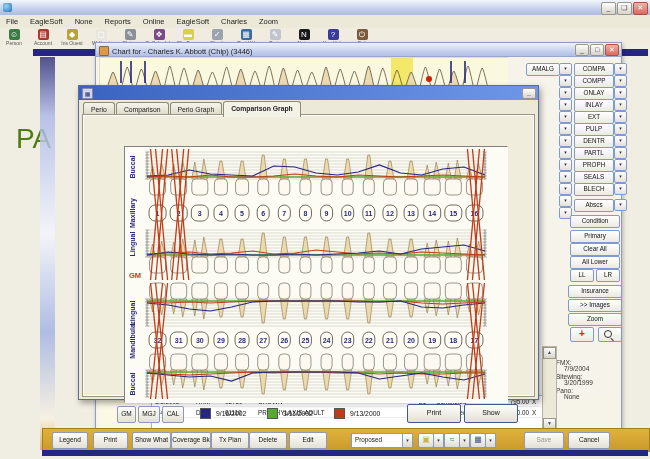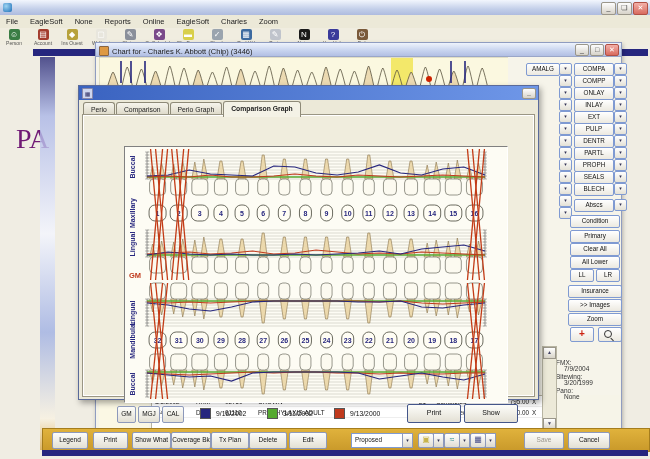--- a/index.html
+++ b/index.html
@@ -19,21 +19,21 @@
   .cbtn.close{background:linear-gradient(#f3b0a8,#d86a5e);color:#fff;border-color:#b05045;}
   #menubar{left:0;top:15px;width:650px;height:13px;background:#ece9d8;border-bottom:1px solid #d8d4c4;
     display:flex;align-items:center;font-size:7.5px;color:#222;}
   #menubar span{padding:0 6px;}
   #main-toolbar{left:0;top:28px;width:650px;height:17px;background:#f0ede0;
     border-bottom:1px solid #cfccba;display:flex;}
   .tb-item{width:28px;margin-right:1px;text-align:center;font-size:5px;color:#555;padding-top:1px;}
   .tb-ico{width:11px;height:11px;margin:0 auto;border-radius:2px;font-size:8px;line-height:11px;color:#fff;}
   
   #workspace{left:0;top:45px;width:650px;height:414px;background:#f0ede3;}
-  #brand-pa{left:16px;top:78px;font-family:Liberation Serif, serif;font-size:28px;color:#701a75;}
+  #brand-pa{left:16px;top:78px;font-family:Liberation Sans, sans-serif;font-size:28px;color:#4d7c0f;}
   #ribbon{left:40px;top:57px;width:15px;height:393px;
     background:linear-gradient(180deg,#2b2b78 0%,#aab6e8 15%,#f4f6ff 45%,#9fb0e4 70%,#f8f2e2 92%,#d8a84c 100%);opacity:.8;}
   .navy-bar{background:#26267e;}
   
   #chart-window{left:95px;top:42px;width:525px;height:388px;background:#f6f4e8;
     border:1px solid #8f9cc0;box-shadow:1px 2px 4px rgba(0,0,0,.25);}
   #chart-titlebar{left:0;top:0;width:100%;height:13px;
     background:linear-gradient(#eef3fc,#c6d2ee 60%,#b2bfe3);border-bottom:1px solid #9aa6c8;
     display:flex;align-items:flex-end;font-size:7.5px;color:#222;}
   #chart-titlebar .ticon{width:8px;height:8px;margin:0 3px;border-radius:1px;background:#d94;border:1px solid #864;}

